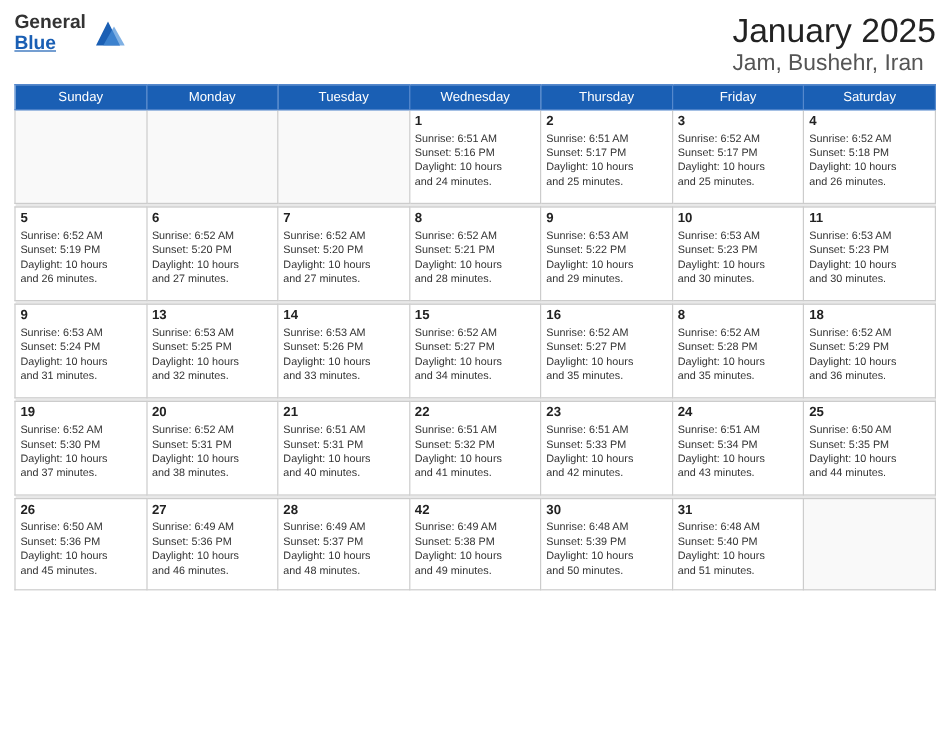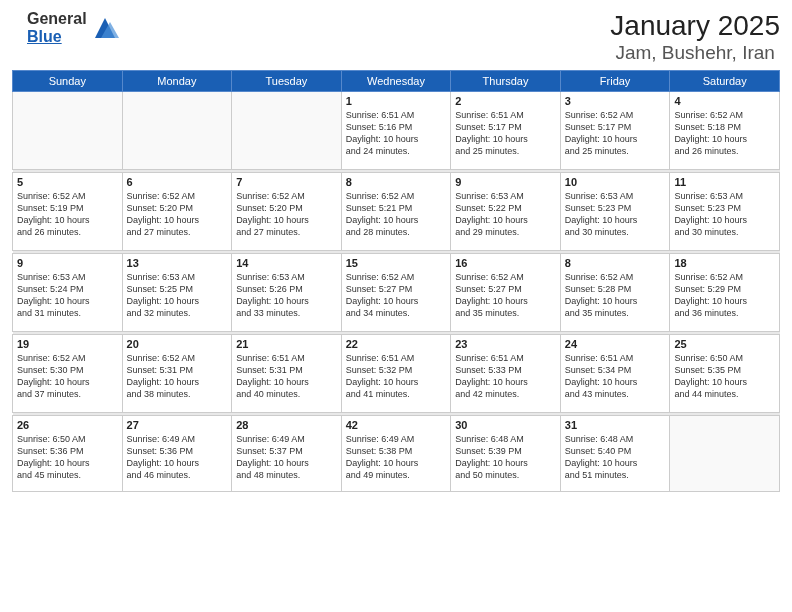--- a/index.html
+++ b/index.html
@@ -16,21 +16,20 @@
     }
     .header {
       display: flex;
       align-items: flex-start;
       justify-content: space-between;
       margin-bottom: 6px;
     }
     .logo {
       display: flex;
       align-items: center;
-      margin-left: 15px;
     }
     .logo-text {
       display: flex;
       flex-direction: column;
       line-height: 1.1;
     }
     .logo-general {
       font-size: 16px;
       font-weight: bold;
       color: #333;
@@ -40,21 +39,21 @@
       font-weight: bold;
       color: #1a5fb4;
       text-decoration: underline;
     }
     .logo-icon {
       width: 28px;
       height: 28px;
       margin-left: 4px;
     }
     .title-section {
-      text-align: center;
+      text-align: left;
     }
     .month-title {
       font-size: 28px;
       font-weight: normal;
       color: #222;
     }
     .location {
       font-size: 19px;
       color: #555;
     }

